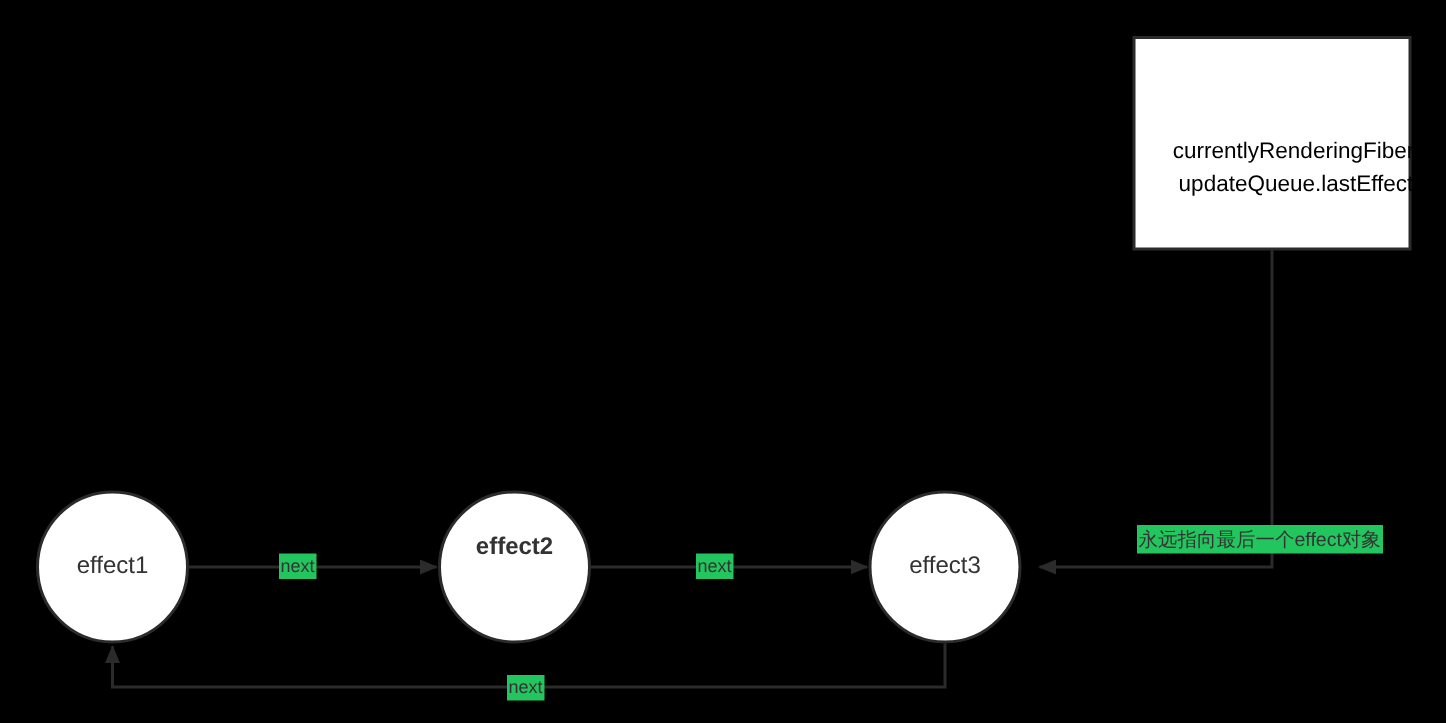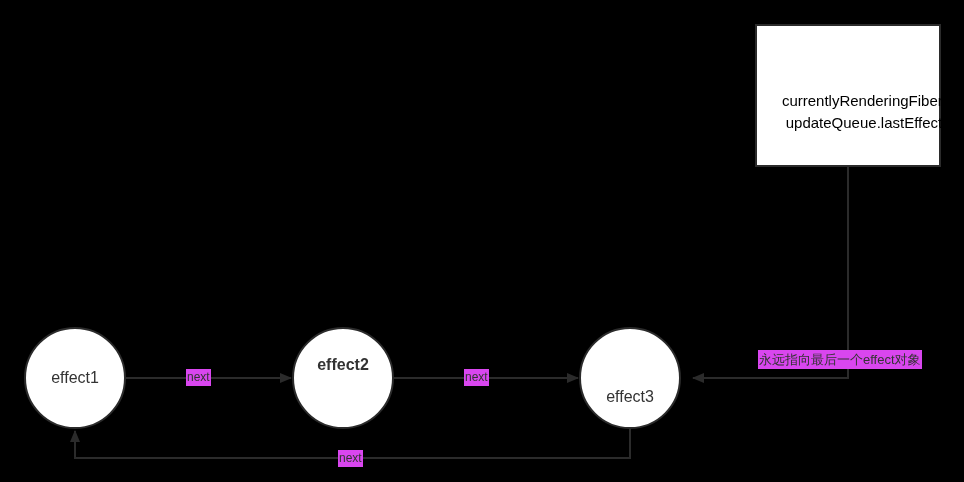--- a/index.html
+++ b/index.html
@@ -27,21 +27,21 @@
     position: absolute;
     color: #333333;
     font-size: 16px;
     line-height: 14px;
     text-align: center;
     white-space: nowrap;
     pointer-events: none;
   }
   .edge-label {
     position: absolute;
-    background: #d946ef;
+    background: #22c55e;
     color: #333333;
     font-size: 12px;
     line-height: 17px;
     text-align: right;
     white-space: nowrap;
     padding: 0 1px;
   }
   .box-label {
     position: absolute;
     color: #000000;
@@ -82,21 +82,21 @@
     <circle cx="343" cy="378" r="50" fill="#ffffff" stroke="#2b2b2b" stroke-width="2"></circle>
     <circle cx="630" cy="378" r="50" fill="#ffffff" stroke="#2b2b2b" stroke-width="2"></circle>
 
     <rect x="756" y="25" width="184" height="141" fill="#ffffff" stroke="#2b2b2b" stroke-width="2"></rect>
   </svg>
 
   <div class="node-label" style="left:25px; top:371px; width:100px;">effect1</div>
 
   <div class="node-label" style="left:293px; top:358px; width:100px;font-weight:bold;">effect2</div>
 
-  <div class="node-label" style="left:580px; top:390px; width:100px;">effect3</div>
+  <div class="node-label" style="left:580px; top:371px; width:100px;">effect3</div>
 
   <div class="box-label" style="left:780px; top:66px; width:168px;margin-top:24px;">currentlyRenderingFiber.updateQueue.lastEffect</div>
 
   <div class="edge-label" style="left:186px; top:369px;">next</div>
 
   <div class="edge-label" style="left:464px; top:369px;">next</div>
 
   <div class="edge-label" style="left:338px; top:450px;">next</div>
 
   <div class="edge-label" style="left:758px; top:350px; font-size:13px; line-height:19px;">永远指向最后一个effect对象</div>

